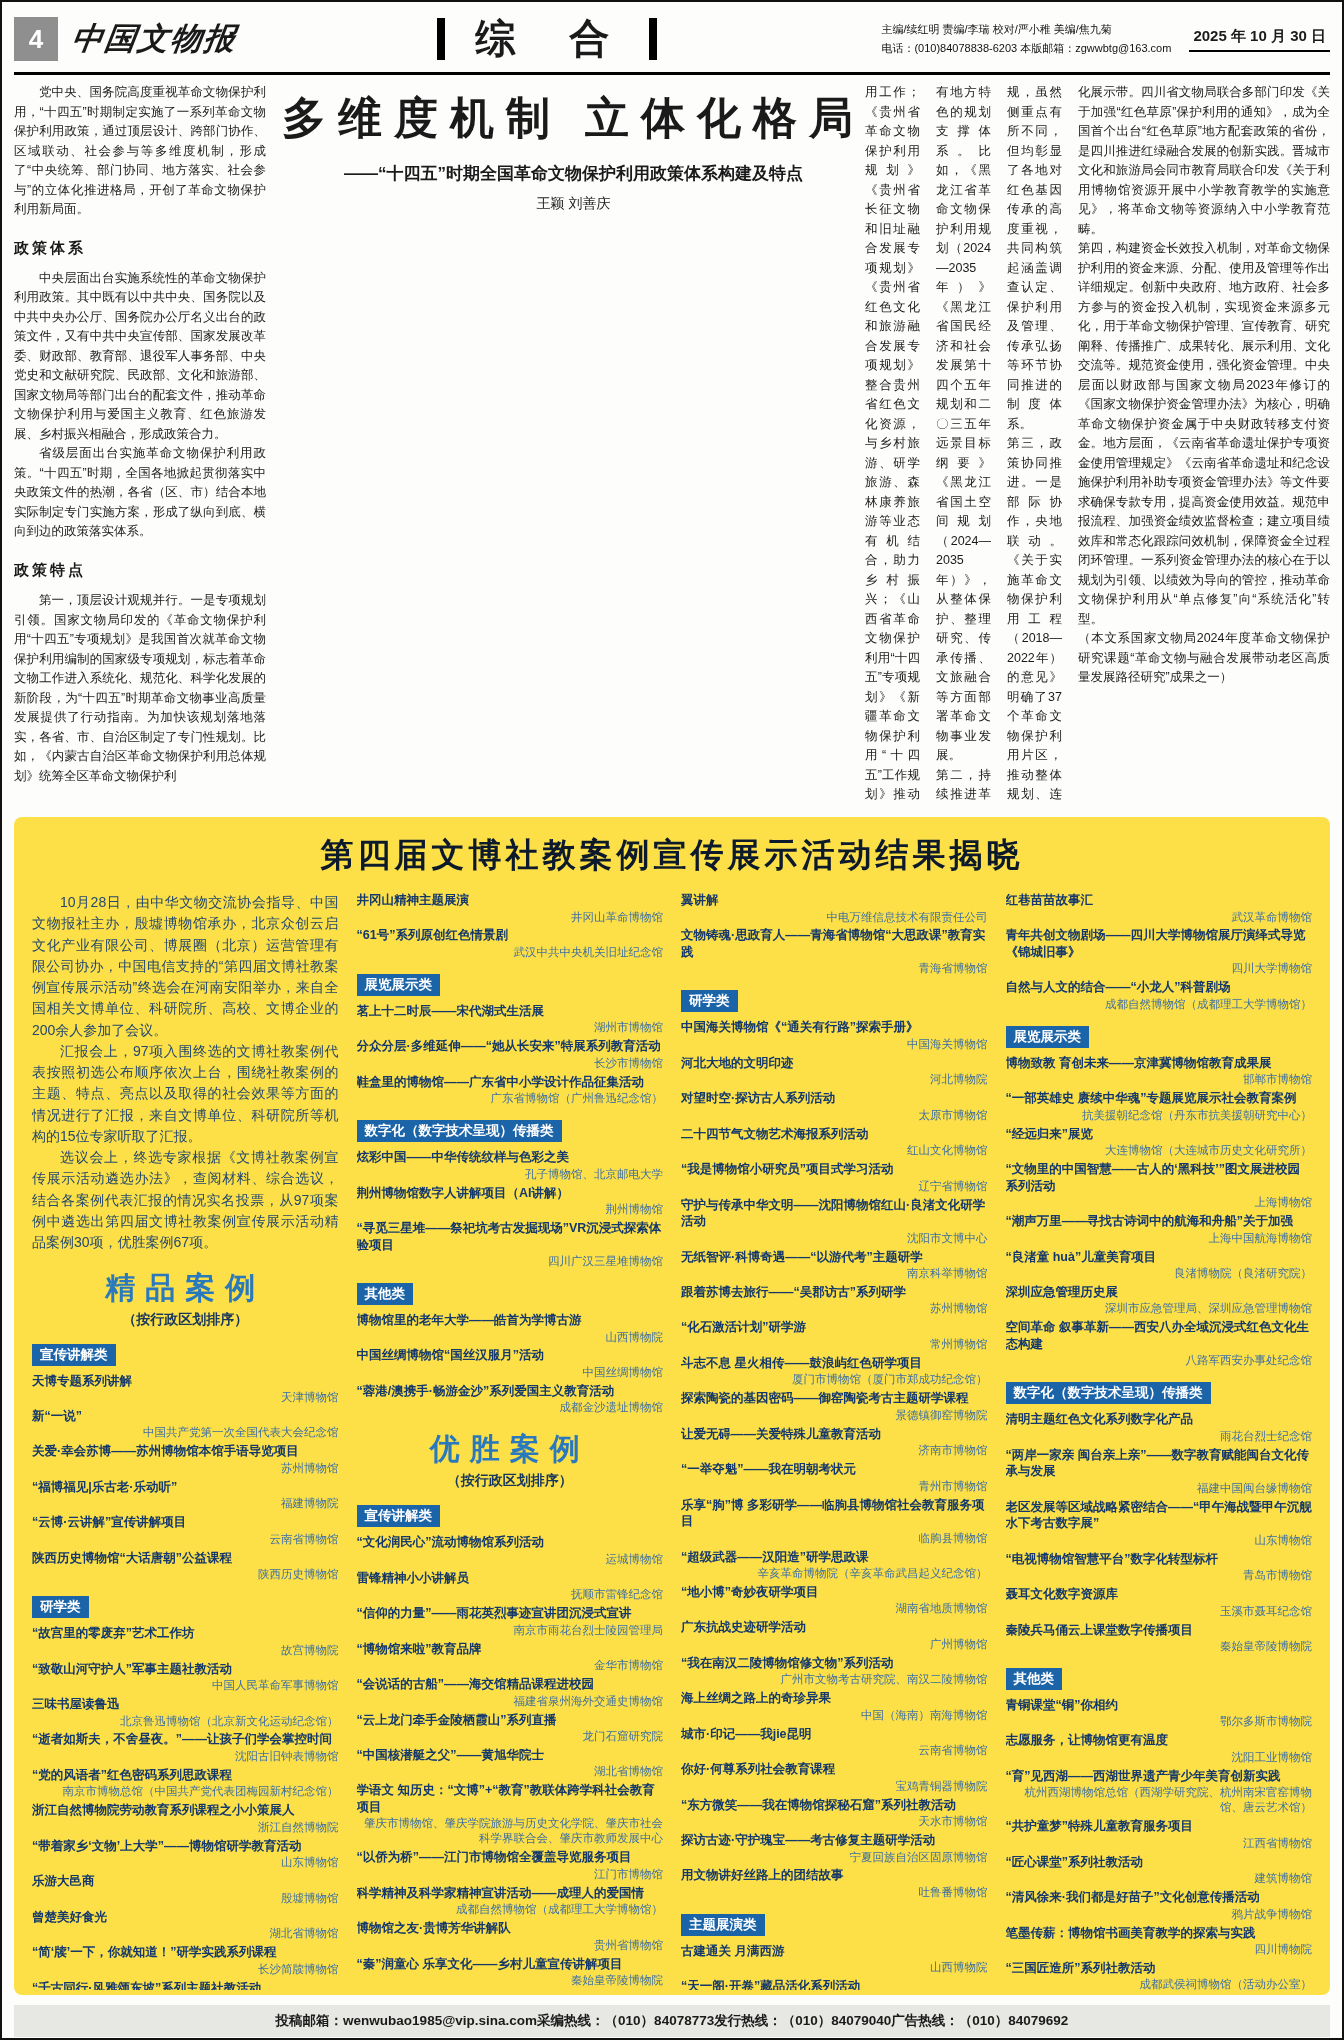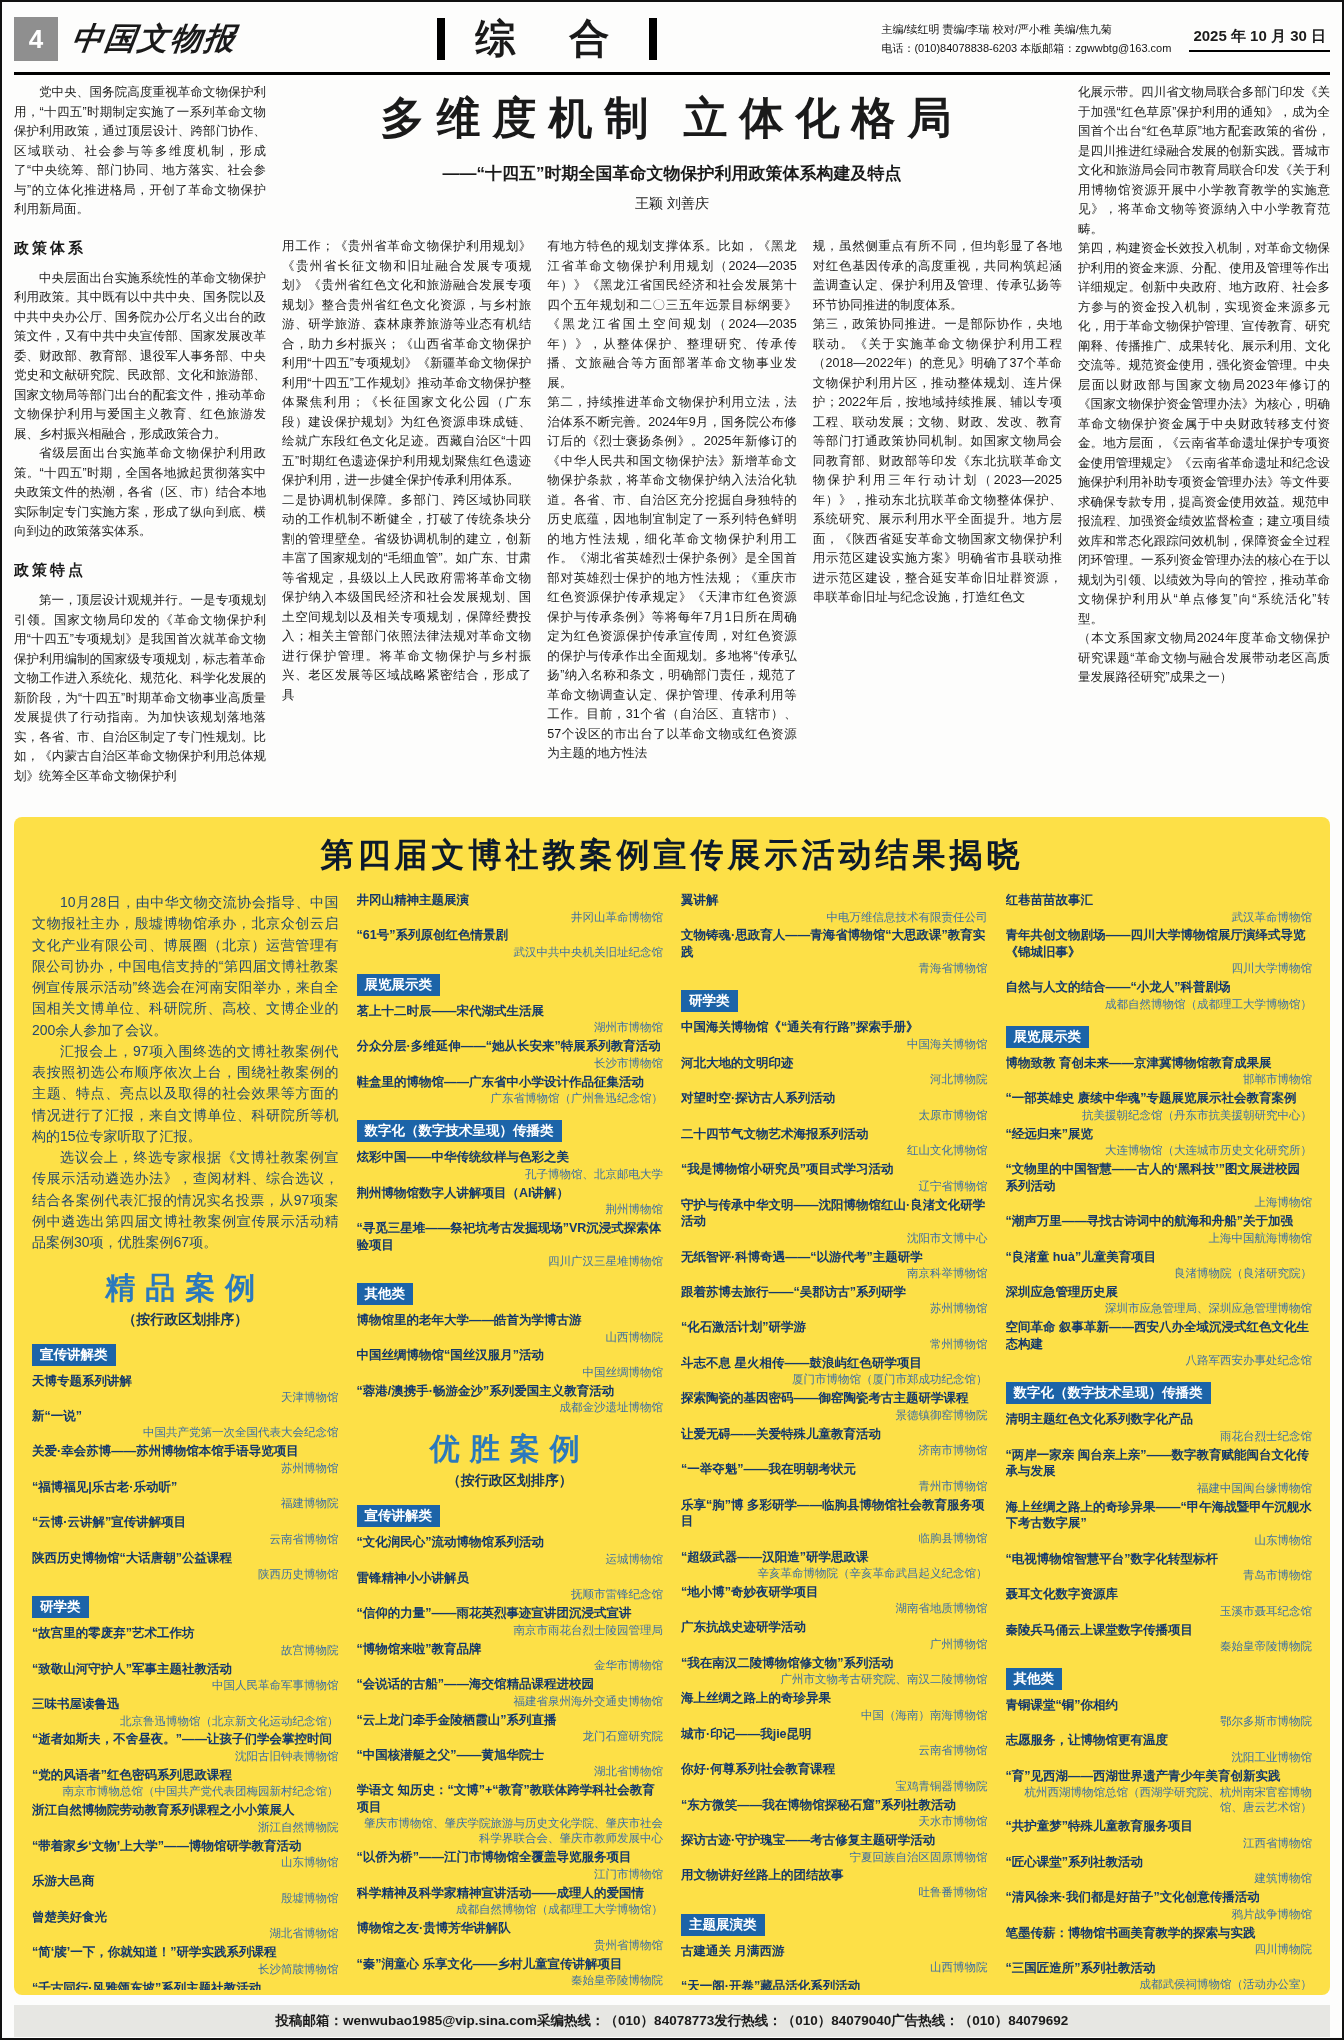--- a/index.html
+++ b/index.html
@@ -16,21 +16,21 @@
   .logo{font-family:"DejaVu Serif",serif;font-style:italic;font-weight:bold;font-size:31px;
     transform:skewX(-8deg);margin-left:14px;white-space:nowrap;letter-spacing:2px;}
   .section-name{font-size:40px;font-weight:900;letter-spacing:22px;padding:0 18px 0 30px;
     border-left:8px solid #000;border-right:8px solid #000;line-height:1.05;margin:0 24px 0 auto;
     font-family:"Liberation Serif","DejaVu Serif",serif;}
   .staff{font-size:11px;line-height:1.7;color:#111;margin-left:auto;white-space:nowrap;}
   .date{font-size:15px;font-weight:bold;border-bottom:2px solid #000;padding:0 4px 4px;margin-left:18px;white-space:nowrap;}
   
   .lead{display:flex;gap:16px;height:724px;overflow:hidden;margin-top:8px;}
   .colA{width:252px;flex:none;}
-  .mid{flex:1;display:flex;flex-direction:column;min-width:0;}
+  .mid{flex:1;display:flex;flex-direction:row;min-width:0;}
   .headline{text-align:center;padding:2px 0 8px;}
   .headline h1{font-size:44px;font-weight:900;letter-spacing:12px;margin:4px 0 14px;
     font-family:"Liberation Serif","DejaVu Serif",serif;}
   .headline .sub{font-size:17px;font-weight:bold;margin-bottom:10px;}
   .headline .auth{font-size:14px;color:#222;margin-bottom:16px;}
   .mid-cols{display:flex;gap:16px;flex:1;overflow:hidden;}
   .mid-cols .mcol{flex:1;min-width:0;}
   .body-col{font-size:12.5px;line-height:1.56;text-align:justify;overflow:hidden;height:100%;}
   .body-col p{margin:0;text-indent:2em;}
   .body-col p.cont{text-indent:0;}
@@ -364,21 +364,21 @@
           </div><div class="entry">
             <div class="entry-title">空间革命 叙事革新——西安八办全域沉浸式红色文化生态构建</div>
             <div class="entry-org">八路军西安办事处纪念馆</div>
           </div><div class="chip">数字化（数字技术呈现）传播类</div><div class="entry">
             <div class="entry-title">清明主题红色文化系列数字化产品</div>
             <div class="entry-org">雨花台烈士纪念馆</div>
           </div><div class="entry">
             <div class="entry-title">“两岸一家亲 闽台亲上亲”——数字教育赋能闽台文化传承与发展</div>
             <div class="entry-org">福建中国闽台缘博物馆</div>
           </div><div class="entry">
-            <div class="entry-title">海上丝绸之路上的奇珍异果——“甲午海战暨甲午沉舰水下考古数字展”</div>
+            <div class="entry-title">老区发展等区域战略紧密结合——“甲午海战暨甲午沉舰水下考古数字展”</div>
             <div class="entry-org">山东博物馆</div>
           </div><div class="entry">
             <div class="entry-title">“电视博物馆智慧平台”数字化转型标杆</div>
             <div class="entry-org">青岛市博物馆</div>
           </div><div class="entry">
             <div class="entry-title">聂耳文化数字资源库</div>
             <div class="entry-org">玉溪市聂耳纪念馆</div>
           </div><div class="entry">
             <div class="entry-title">秦陵兵马俑云上课堂数字传播项目</div>
             <div class="entry-org">秦始皇帝陵博物院</div>

